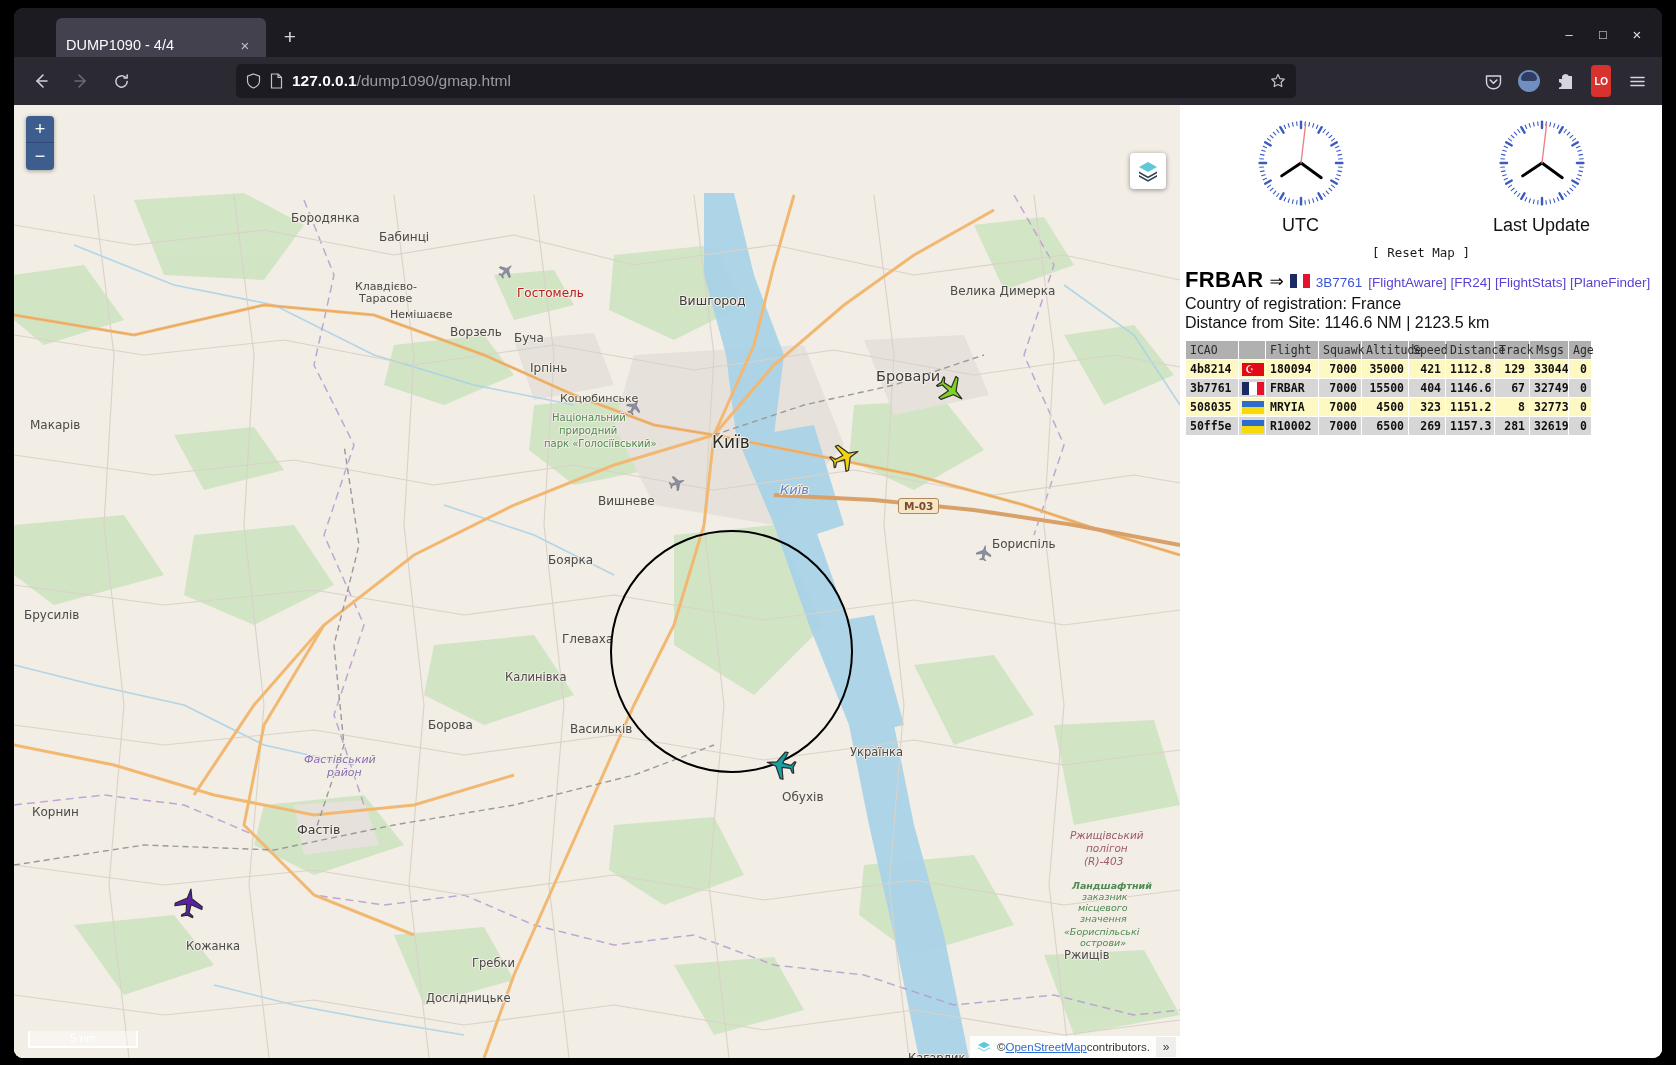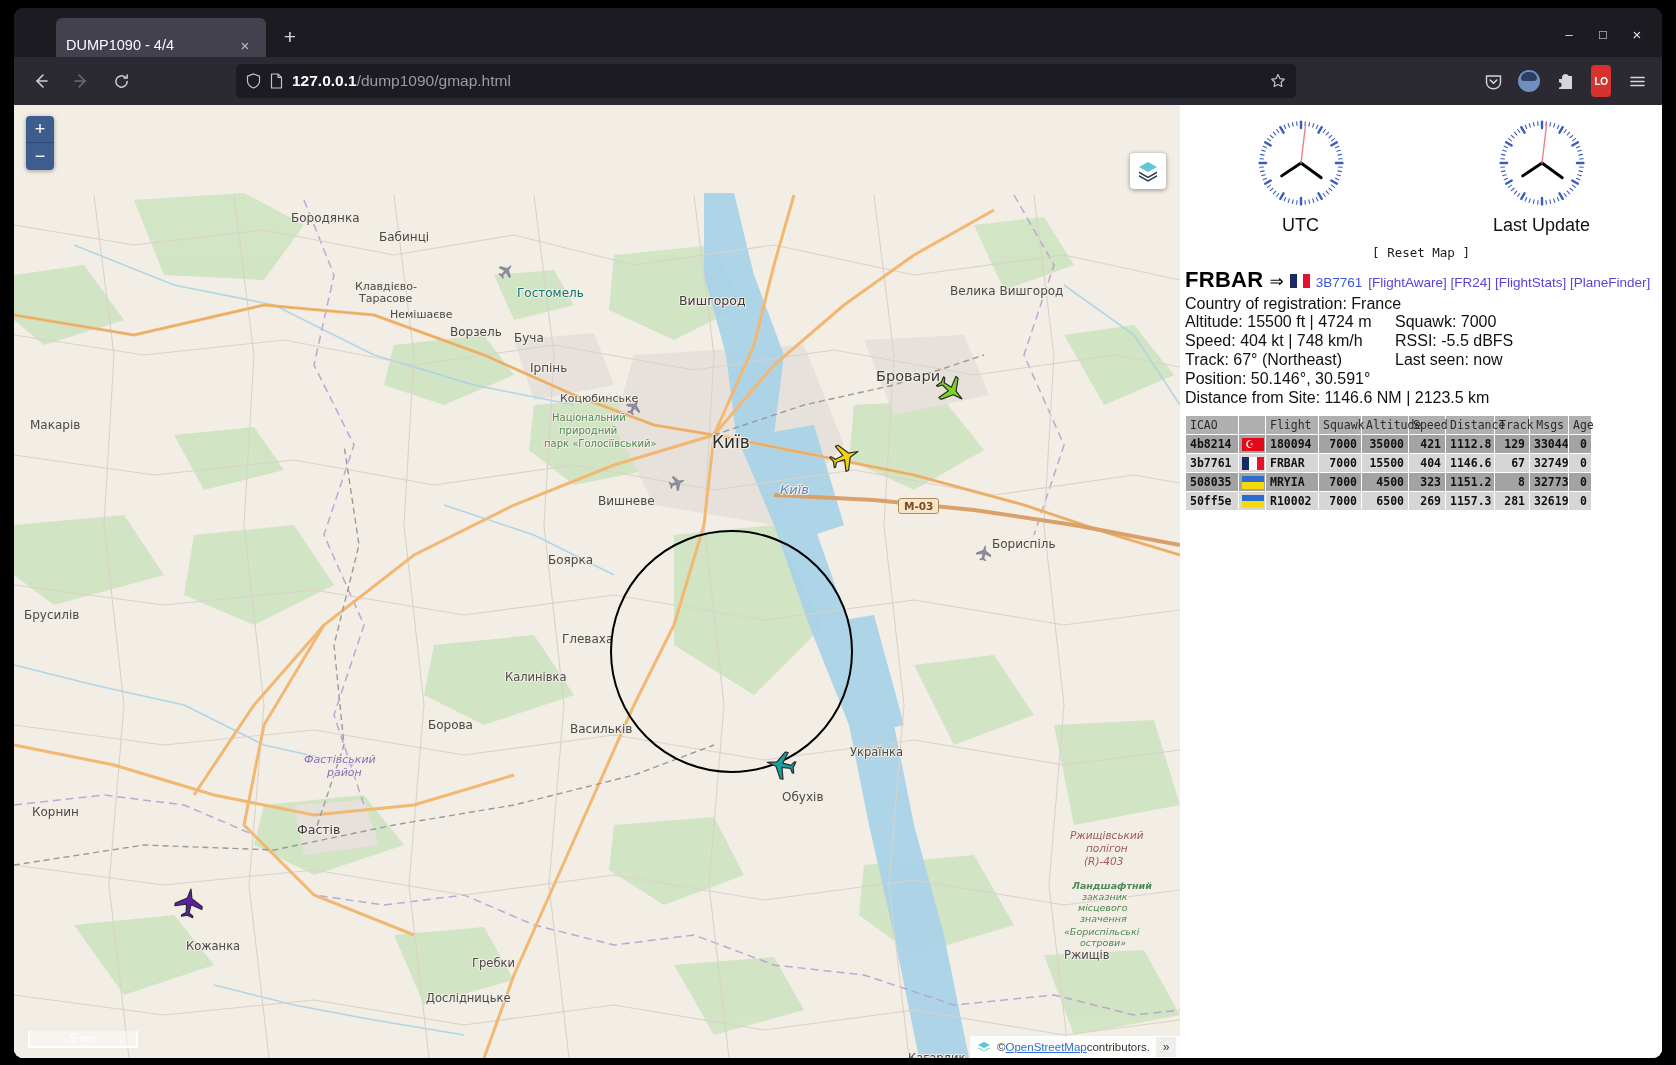--- a/index.html
+++ b/index.html
@@ -289,21 +289,21 @@
   }
   table.ac-table th.l { text-align: left; }
   table.ac-table td {
     padding: 2px 4px;
     text-align: right;
     font-weight: 700;
     color: #111;
     white-space: nowrap;
     overflow: hidden;
   }
-  table.ac-table tr.odd td { background: #a3a3a3; }
+  table.ac-table tr.odd td { background: #fef9c3; }
   table.ac-table tr.even td { background: #d6d6d6; }
   table.ac-table td.l { text-align: left; }
   .flagcell { padding: 1px 3px !important; }
   .fl {
     display: inline-block; width: 22px; height: 13px;
     vertical-align: middle;
   }
   .fl-tr { background: #e30a17; position: relative; }
   .fl-tr::after {
     content:"\262A"; position:absolute; left:4px; top:-3px;
@@ -514,23 +514,23 @@
             <path d="M3 12.5 L12 17.5 L21 12.5 L21 14.3 L12 19.3 L3 14.3 Z" fill="#2b3d4f"></path>
             <path d="M3 16 L12 21 L21 16 L21 17.8 L12 22.8 L3 17.8 Z" fill="#2b3d4f"></path>
           </svg>
         </div>
 
         <div class="site-circle"></div>
 
         <div id="map-labels">
             <div class="maplabel" style="left: 277px; top: 106px; font-size: 12px; color: rgb(74, 74, 72); font-weight: 400; text-shadow: rgb(242, 237, 229) 1px 0px, rgb(242, 237, 229) -1px 0px, rgb(242, 237, 229) 0px 1px, rgb(242, 237, 229) 0px -1px, rgb(242, 237, 229) 1px 1px, rgb(242, 237, 229) -1px -1px;">Бородянка</div>
             <div class="maplabel" style="left: 365px; top: 125px; font-size: 12px; color: rgb(74, 74, 72); font-weight: 400; text-shadow: rgb(242, 237, 229) 1px 0px, rgb(242, 237, 229) -1px 0px, rgb(242, 237, 229) 0px 1px, rgb(242, 237, 229) 0px -1px, rgb(242, 237, 229) 1px 1px, rgb(242, 237, 229) -1px -1px;">Бабинці</div>
-            <div class="maplabel" style="left: 503px; top: 181px; font-size: 12px; color: #0f766e; font-weight: 400; text-shadow: rgb(242, 237, 229) 1px 0px, rgb(242, 237, 229) -1px 0px, rgb(242, 237, 229) 0px 1px, rgb(242, 237, 229) 0px -1px, rgb(242, 237, 229) 1px 1px, rgb(242, 237, 229) -1px -1px;">Гостомель</div>
+            <div class="maplabel" style="left: 503px; top: 181px; font-size: 12px; color: #b91c1c; font-weight: 400; text-shadow: rgb(242, 237, 229) 1px 0px, rgb(242, 237, 229) -1px 0px, rgb(242, 237, 229) 0px 1px, rgb(242, 237, 229) 0px -1px, rgb(242, 237, 229) 1px 1px, rgb(242, 237, 229) -1px -1px;">Гостомель</div>
             <div class="maplabel" style="left: 665px; top: 188px; font-size: 12.5px; color: rgb(60, 60, 58); font-weight: 400; text-shadow: rgb(242, 237, 229) 1px 0px, rgb(242, 237, 229) -1px 0px, rgb(242, 237, 229) 0px 1px, rgb(242, 237, 229) 0px -1px, rgb(242, 237, 229) 1px 1px, rgb(242, 237, 229) -1px -1px;">Вишгород</div>
-            <div class="maplabel" style="left: 936px; top: 179px; font-size: 12px; color: rgb(74, 74, 72); font-weight: 400; text-shadow: rgb(242, 237, 229) 1px 0px, rgb(242, 237, 229) -1px 0px, rgb(242, 237, 229) 0px 1px, rgb(242, 237, 229) 0px -1px, rgb(242, 237, 229) 1px 1px, rgb(242, 237, 229) -1px -1px;">Велика Вишгород</div>
+            <div class="maplabel" style="left: 936px; top: 179px; font-size: 12px; color: rgb(74, 74, 72); font-weight: 400; text-shadow: rgb(242, 237, 229) 1px 0px, rgb(242, 237, 229) -1px 0px, rgb(242, 237, 229) 0px 1px, rgb(242, 237, 229) 0px -1px, rgb(242, 237, 229) 1px 1px, rgb(242, 237, 229) -1px -1px;">Велика Димерка</div>
             <div class="maplabel" style="left: 341px; top: 175px; font-size: 11px; color: rgb(74, 74, 72); font-weight: 400; text-shadow: rgb(242, 237, 229) 1px 0px, rgb(242, 237, 229) -1px 0px, rgb(242, 237, 229) 0px 1px, rgb(242, 237, 229) 0px -1px, rgb(242, 237, 229) 1px 1px, rgb(242, 237, 229) -1px -1px;">Клавдієво-</div>
             <div class="maplabel" style="left: 345px; top: 187px; font-size: 11px; color: rgb(74, 74, 72); font-weight: 400; text-shadow: rgb(242, 237, 229) 1px 0px, rgb(242, 237, 229) -1px 0px, rgb(242, 237, 229) 0px 1px, rgb(242, 237, 229) 0px -1px, rgb(242, 237, 229) 1px 1px, rgb(242, 237, 229) -1px -1px;">Тарасове</div>
             <div class="maplabel" style="left: 376px; top: 203px; font-size: 11px; color: rgb(74, 74, 72); font-weight: 400; text-shadow: rgb(242, 237, 229) 1px 0px, rgb(242, 237, 229) -1px 0px, rgb(242, 237, 229) 0px 1px, rgb(242, 237, 229) 0px -1px, rgb(242, 237, 229) 1px 1px, rgb(242, 237, 229) -1px -1px;">Немішаєве</div>
             <div class="maplabel" style="left: 436px; top: 220px; font-size: 12px; color: rgb(74, 74, 72); font-weight: 400; text-shadow: rgb(242, 237, 229) 1px 0px, rgb(242, 237, 229) -1px 0px, rgb(242, 237, 229) 0px 1px, rgb(242, 237, 229) 0px -1px, rgb(242, 237, 229) 1px 1px, rgb(242, 237, 229) -1px -1px;">Ворзель</div>
             <div class="maplabel" style="left: 500px; top: 226px; font-size: 12px; color: rgb(74, 74, 72); font-weight: 400; text-shadow: rgb(242, 237, 229) 1px 0px, rgb(242, 237, 229) -1px 0px, rgb(242, 237, 229) 0px 1px, rgb(242, 237, 229) 0px -1px, rgb(242, 237, 229) 1px 1px, rgb(242, 237, 229) -1px -1px;">Буча</div>
             <div class="maplabel" style="left: 516px; top: 256px; font-size: 12px; color: rgb(74, 74, 72); font-weight: 400; text-shadow: rgb(242, 237, 229) 1px 0px, rgb(242, 237, 229) -1px 0px, rgb(242, 237, 229) 0px 1px, rgb(242, 237, 229) 0px -1px, rgb(242, 237, 229) 1px 1px, rgb(242, 237, 229) -1px -1px;">Ірпінь</div>
             <div class="maplabel" style="left: 546px; top: 287px; font-size: 11px; color: rgb(74, 74, 72); font-weight: 400; text-shadow: rgb(242, 237, 229) 1px 0px, rgb(242, 237, 229) -1px 0px, rgb(242, 237, 229) 0px 1px, rgb(242, 237, 229) 0px -1px, rgb(242, 237, 229) 1px 1px, rgb(242, 237, 229) -1px -1px;">Коцюбинське</div>
             <div class="maplabel" style="left: 16px; top: 313px; font-size: 12px; color: rgb(74, 74, 72); font-weight: 400; text-shadow: rgb(242, 237, 229) 1px 0px, rgb(242, 237, 229) -1px 0px, rgb(242, 237, 229) 0px 1px, rgb(242, 237, 229) 0px -1px, rgb(242, 237, 229) 1px 1px, rgb(242, 237, 229) -1px -1px;">Макарів</div>
             <div class="maplabel" style="left: 698px; top: 327px; font-size: 17px; color: rgb(45, 45, 43); font-weight: 400; text-shadow: rgb(242, 237, 229) 1px 0px, rgb(242, 237, 229) -1px 0px, rgb(242, 237, 229) 0px 1px, rgb(242, 237, 229) 0px -1px, rgb(242, 237, 229) 1px 1px, rgb(242, 237, 229) -1px -1px;">Київ</div>
             <div class="maplabel" style="left: 862px; top: 263px; font-size: 14.5px; color: rgb(60, 60, 58); font-weight: 400; text-shadow: rgb(242, 237, 229) 1px 0px, rgb(242, 237, 229) -1px 0px, rgb(242, 237, 229) 0px 1px, rgb(242, 237, 229) 0px -1px, rgb(242, 237, 229) 1px 1px, rgb(242, 237, 229) -1px -1px;">Бровари</div>
@@ -769,30 +769,20 @@
           <span class="ac-links">
             <span>[FlightAware]</span>
             <span>[FR24]</span>
             <span>[FlightStats]</span>
             <span>[PlaneFinder]</span>
           </span>
         </div>
 
         <div class="ac-line">Country of registration: France</div>
 
-        <div class="ac-grid">
-          <div>Altitude: 15500 ft | 4724 m</div>
-          <div>Squawk: 7000</div>
-          <div>Speed: 404 kt | 748 km/h</div>
-          <div>RSSI: -5.5 dBFS</div>
-          <div>Track: 67° (Northeast)</div>
-          <div>Last seen: now</div>
-          <div>Position: 50.146°, 30.591°</div>
-          <div></div>
-        </div>
 
         <div class="ac-line" style="margin-top:1px">Distance from Site: 1146.6 NM | 2123.5 km</div>
 
         <table class="ac-table">
           <colgroup>
             <col style="width:52px">
               <col style="width:26px">
               <col style="width:52px">
             <col style="width:42px">
               <col style="width:46px">

